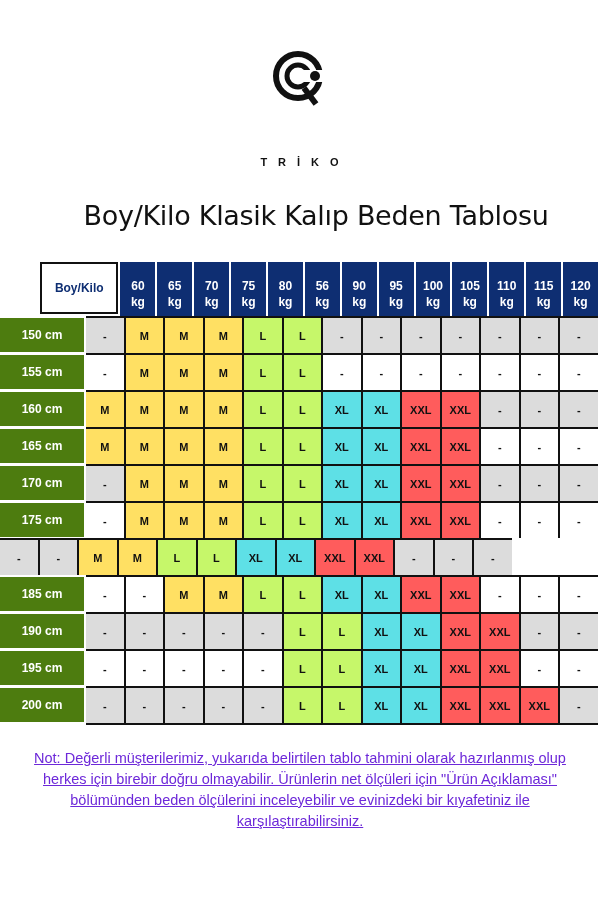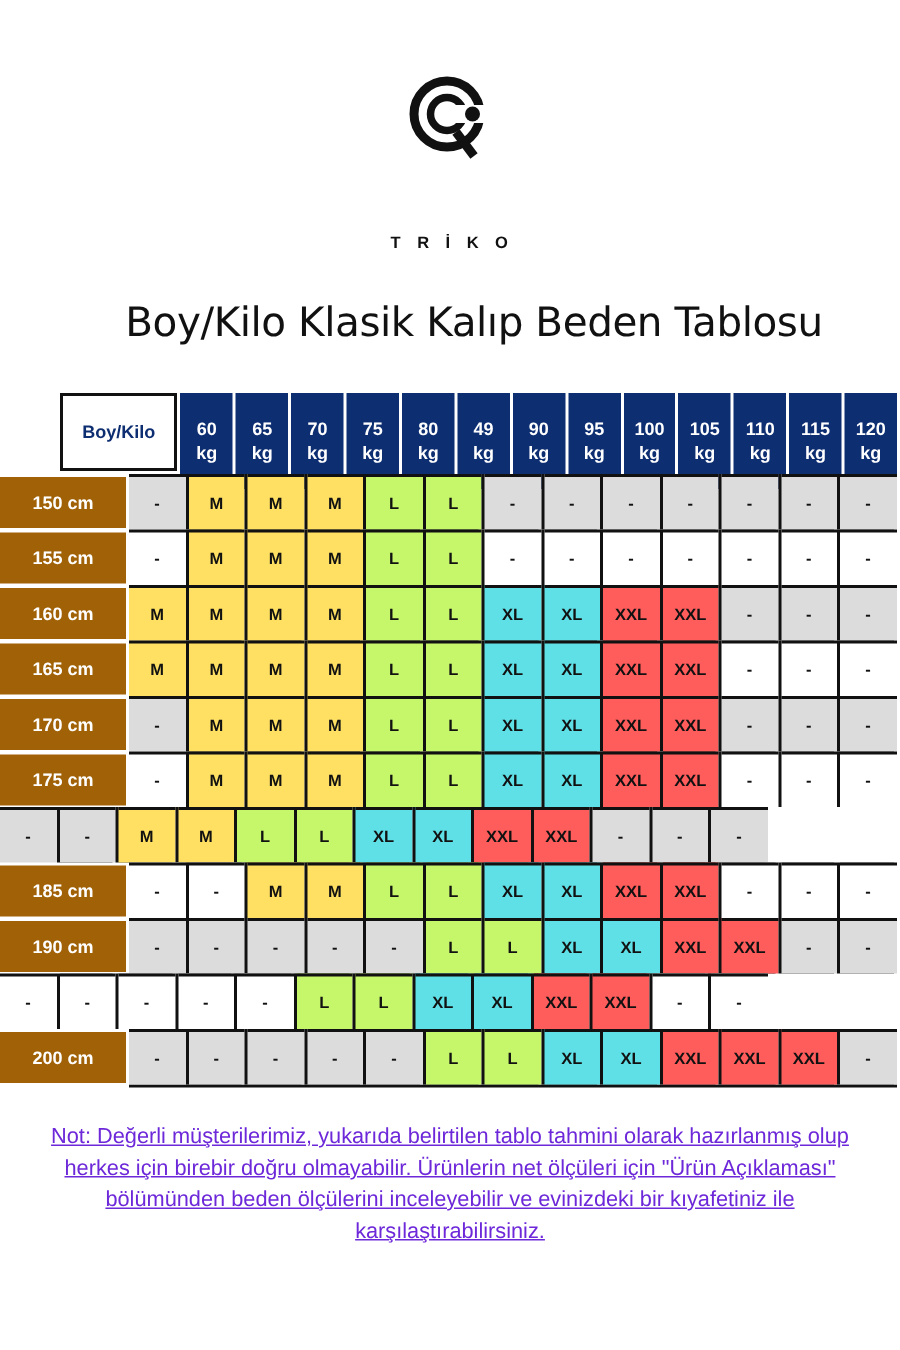--- a/index.html
+++ b/index.html
@@ -9,21 +9,21 @@
   .logo-word { position: absolute; left: 0; top: 56px; width: 120px; text-align: center; font-family: "DejaVu Sans", sans-serif; font-weight: bold; font-size: 44px; letter-spacing: -1px; color: #111; line-height: 50px; }
   .logo-sub { position: absolute; left: 0; top: 108px; width: 120px; text-align: center; font-weight: bold; font-size: 11px; letter-spacing: 11px; color: #111; padding-left: 10px; box-sizing: border-box; }
 
   .title { position: absolute; left: 16px; top: 200px; width: 600px; text-align: center; font-family: "DejaVu Sans", sans-serif; font-size: 27px; color: #111; letter-spacing: -0.3px; }
 
   .table { position: absolute; left: 0; top: 262px; width: 600px; }
   .hrow { display: flex; height: 54px; padding-left: 40px; }
   .corner { width: 84px; height: 52px; border: 1px solid #111; border-width: 2px; box-sizing: border-box; display: flex; align-items: center; justify-content: center; color: #0e2e72; font-weight: bold; font-size: 12px; background: #fff; margin-right: 2px; }
   .hcell { width: 37.5px; margin-right: 2px; height: 64px; background: #0e2e72; color: #fff; font-weight: bold; font-size: 12px; display: flex; flex-direction: column; align-items: center; justify-content: center; line-height: 16px; }
   .drow { display: flex; height: 37px; }
-  .rlabel { width: 84px; height: 34px; margin-top: 2px; margin-right: 2px; background: #a16207; color: #fff; font-weight: bold; font-size: 12px; display: flex; align-items: center; justify-content: center; }
+  .rlabel { width: 84px; height: 34px; margin-top: 2px; margin-right: 2px; background: #4d7c0f; color: #fff; font-weight: bold; font-size: 12px; display: flex; align-items: center; justify-content: center; }
   .cell { width: 37.5px; margin-right: 2px; height: 37px; box-sizing: border-box; border-top: 2px solid #111; display: flex; align-items: center; justify-content: center; font-weight: bold; font-size: 11px; color: #111; }
   .drow .cell + .cell { box-shadow: -2px 0 0 #111; }
   .c-M { background: #ffe063; }
   .c-L { background: #c6f76a; }
   .c-XL { background: #5ee0e6; }
   .c-XXL { background: #ff5c5c; }
   .c-none-grey { background: #dcdcdc; }
   .c-none-white { background: #ffffff; }
   .bottom-line { height: 2px; background: #111; margin-left: 86px; width: 512px; }
 
@@ -62,21 +62,21 @@
       </div>
       <div class="hcell">
         <span>75</span>
         <span>kg</span>
       </div>
       <div class="hcell">
         <span>80</span>
         <span>kg</span>
       </div>
       <div class="hcell">
-        <span>49</span>
+        <span>56</span>
         <span>kg</span>
       </div>
       <div class="hcell">
         <span>90</span>
         <span>kg</span>
       </div>
       <div class="hcell">
         <span>95</span>
         <span>kg</span>
       </div>
@@ -239,20 +239,21 @@
         <div class="cell c-L">L</div>
         <div class="cell c-L">L</div>
         <div class="cell c-XL">XL</div>
         <div class="cell c-XL">XL</div>
         <div class="cell c-XXL">XXL</div>
         <div class="cell c-XXL">XXL</div>
         <div class="cell c-none-grey">-</div>
         <div class="cell c-none-grey">-</div>
       </div>
       <div class="drow">
+        <div class="rlabel">195 cm</div>
         <div class="cell c-none-white">-</div>
         <div class="cell c-none-white">-</div>
         <div class="cell c-none-white">-</div>
         <div class="cell c-none-white">-</div>
         <div class="cell c-none-white">-</div>
         <div class="cell c-L">L</div>
         <div class="cell c-L">L</div>
         <div class="cell c-XL">XL</div>
         <div class="cell c-XL">XL</div>
         <div class="cell c-XXL">XXL</div>

